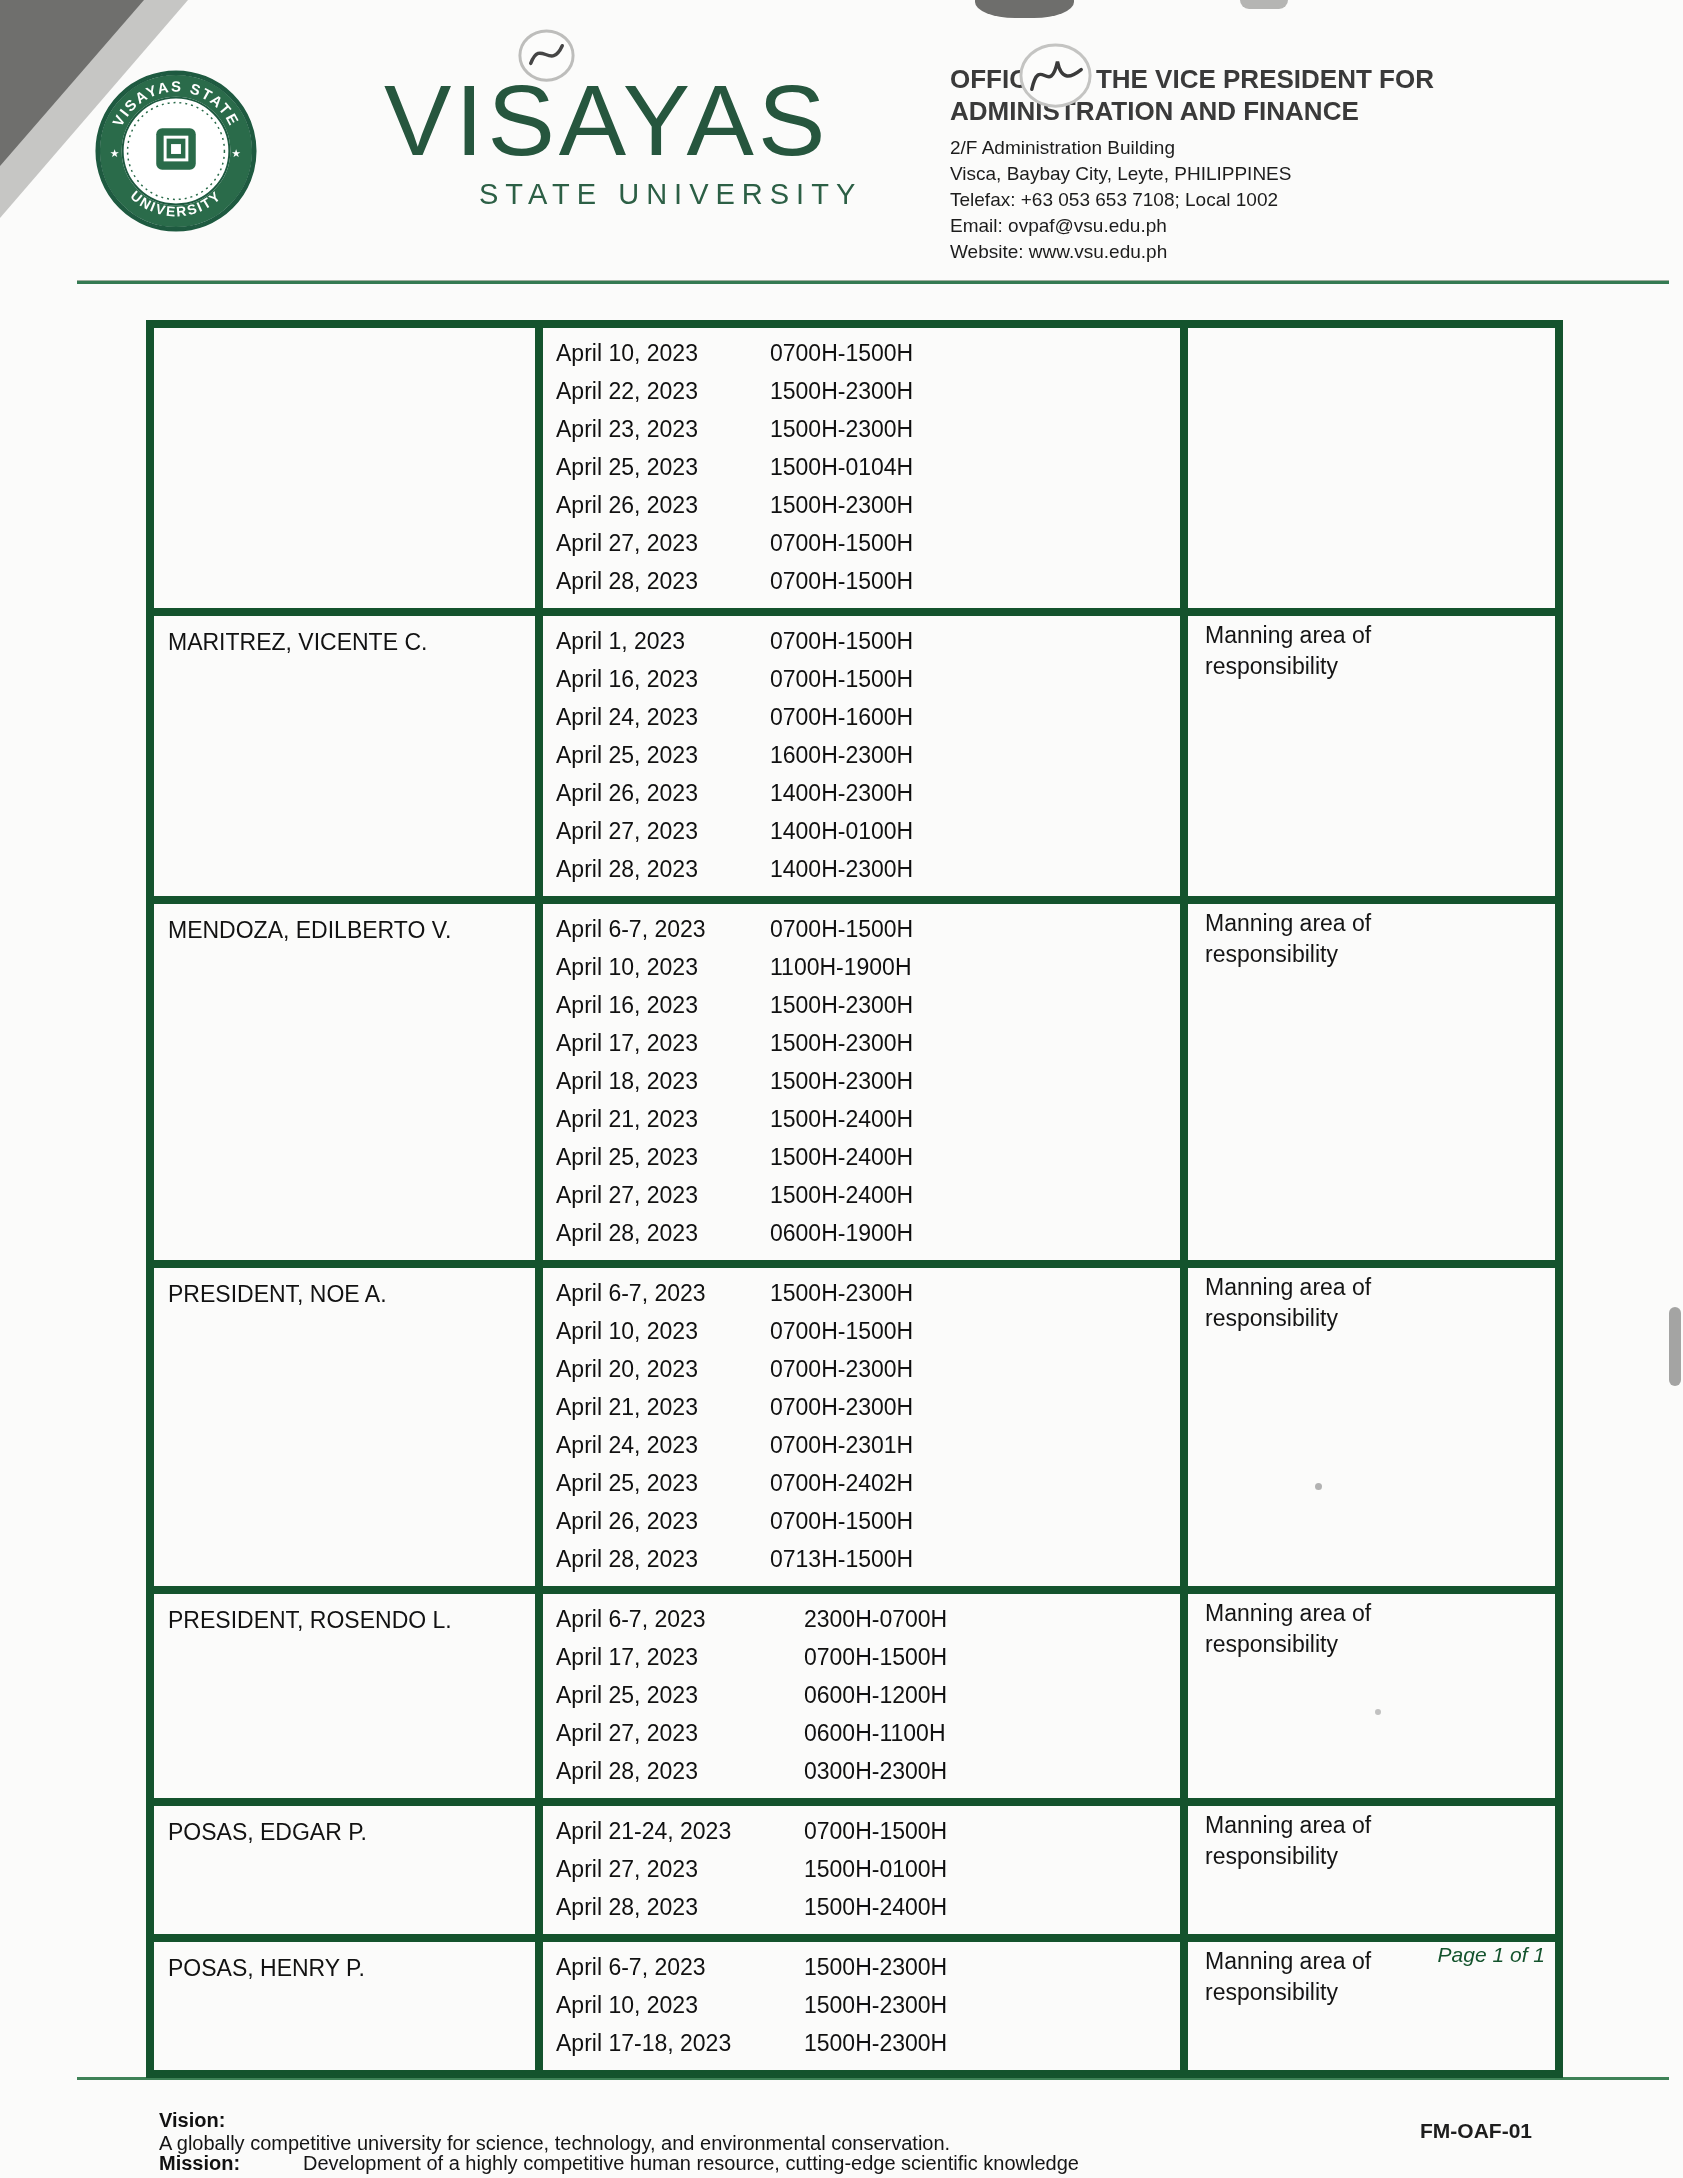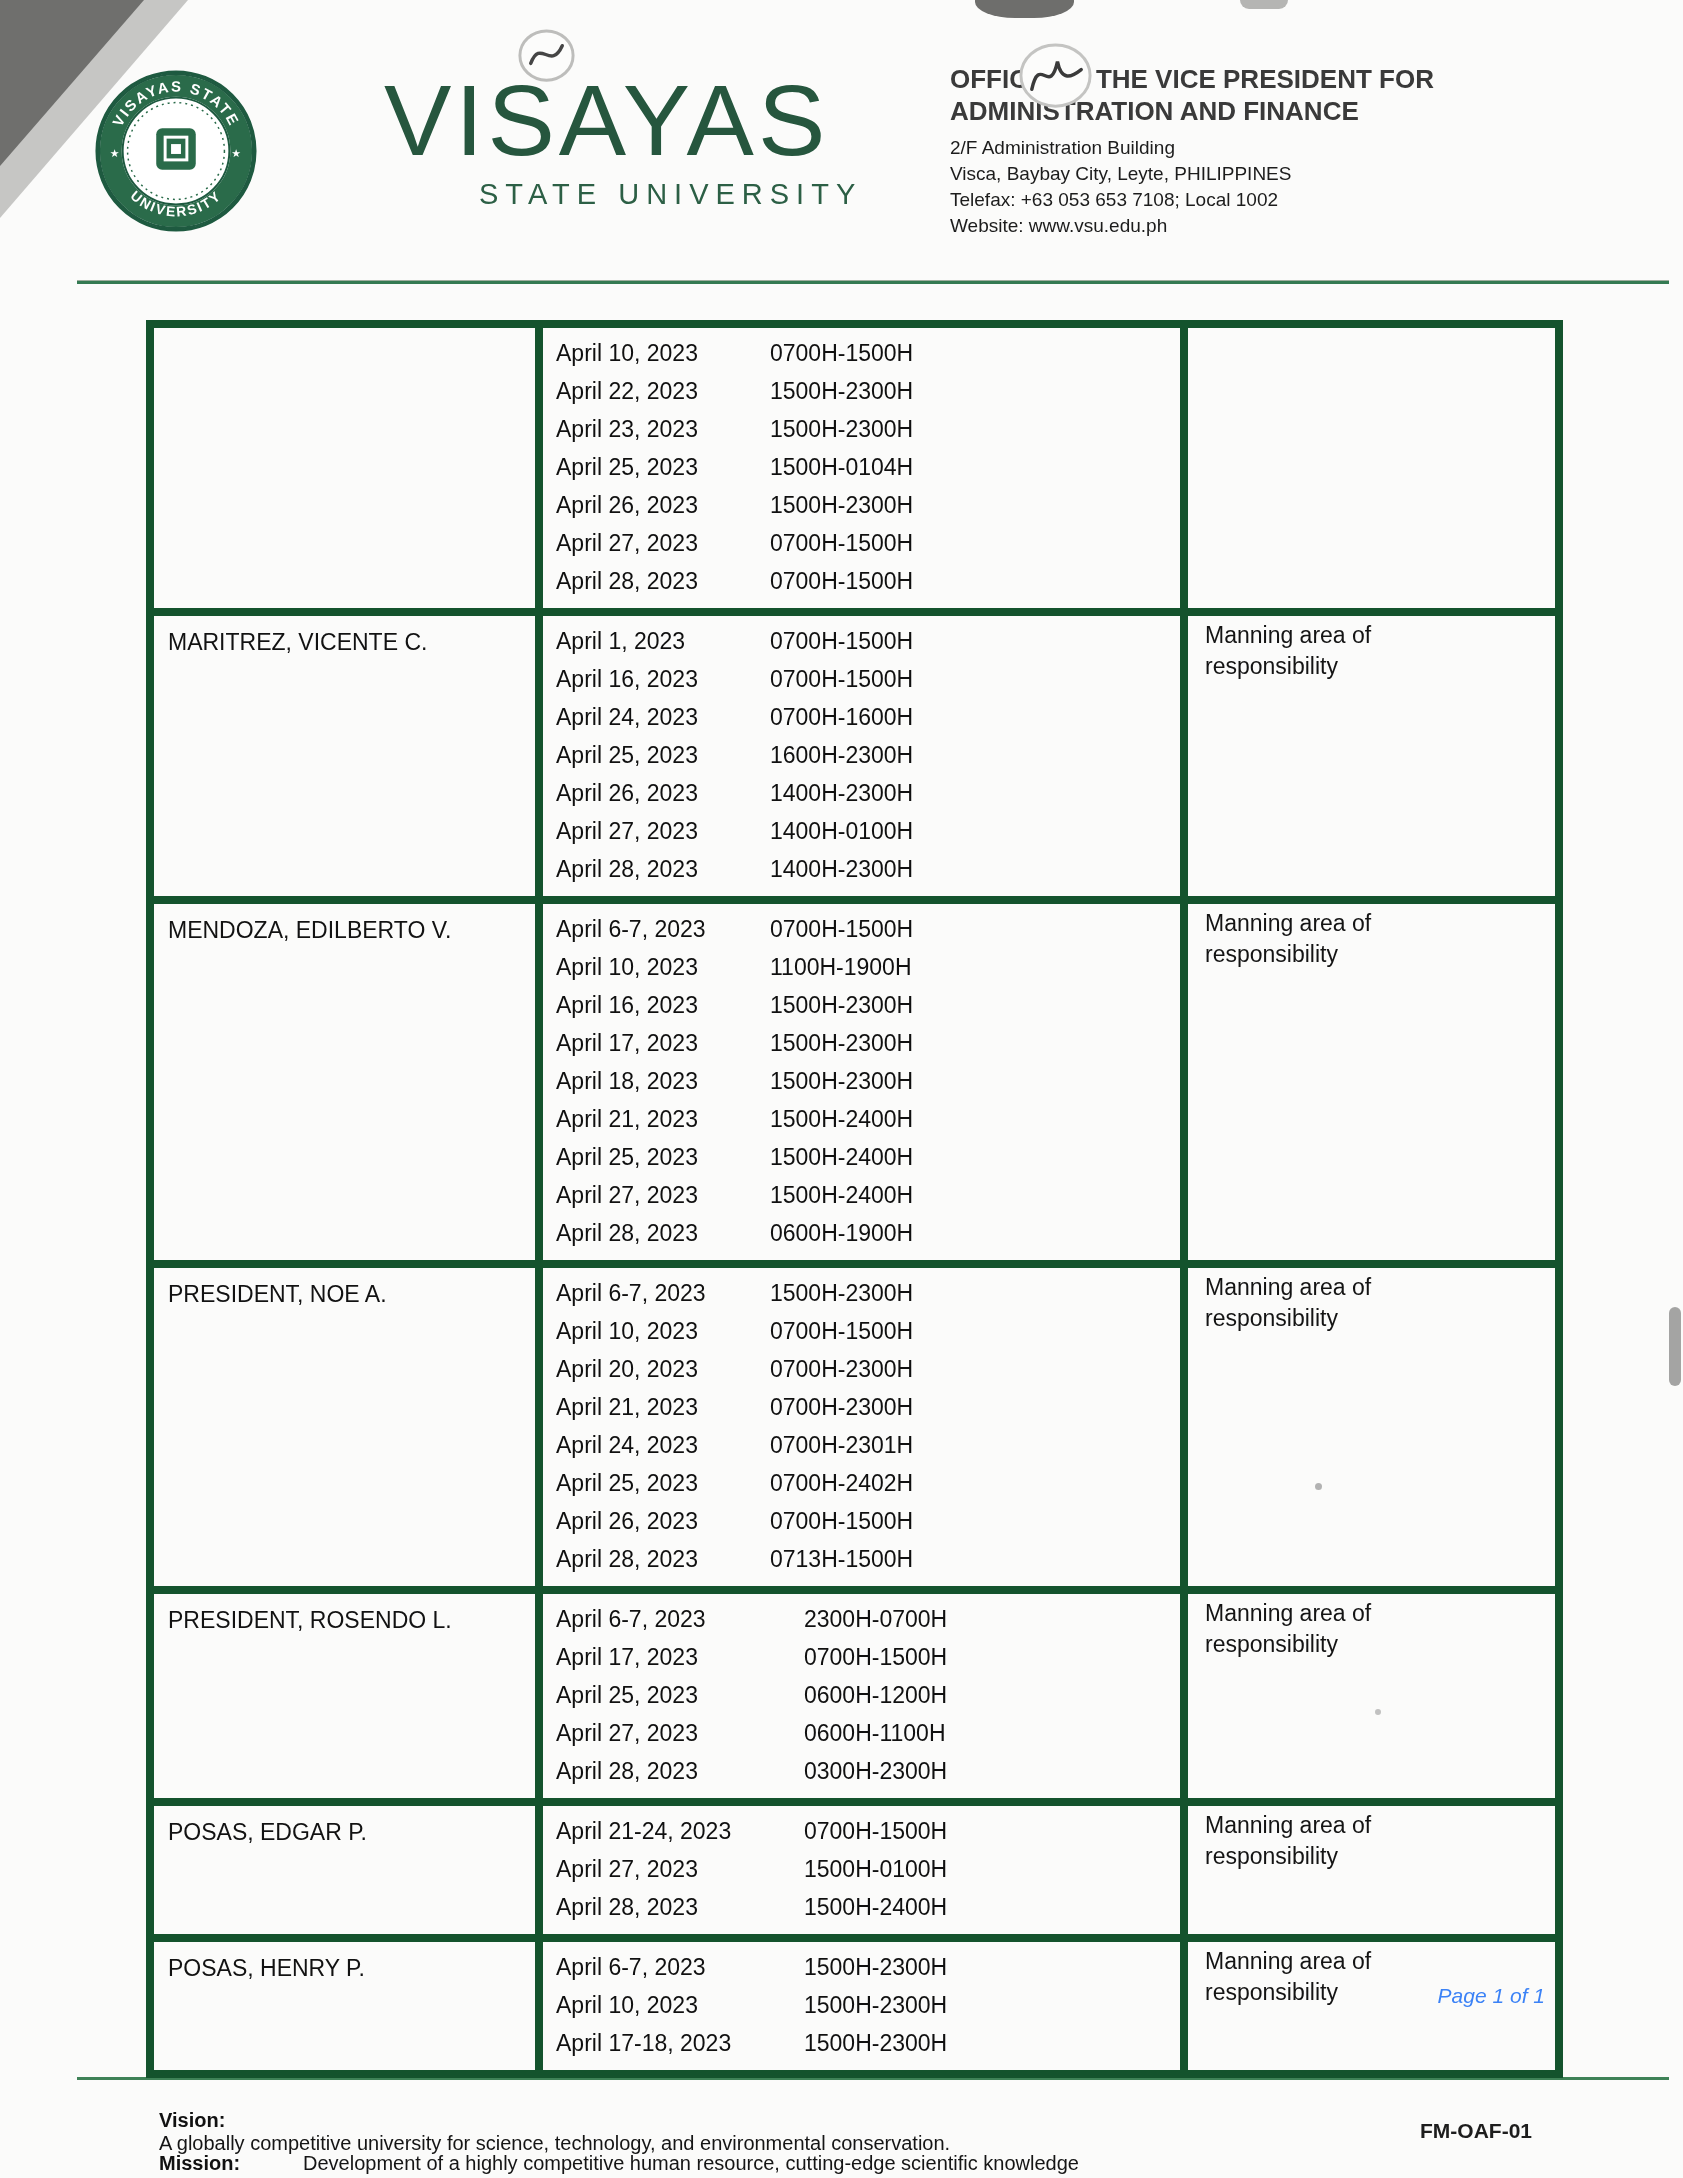--- a/index.html
+++ b/index.html
@@ -53,22 +53,22 @@
   .row-4 .name-text { max-width:297px; }
   .sched-cell { padding:6px 8px 8px 13px; }
   .sched-line { display:flex; font-size:23px; line-height:38px; color:#101010; }
   .sched-date { width:214px; flex:0 0 auto; }
   .row-4 .sched-date, .row-5 .sched-date, .row-6 .sched-date { width:248px; }
   .remarks-cell { vertical-align:middle; padding:4px 10px 4px 17px; }
   .remarks-text { font-size:23px; line-height:31px; max-width:228px; color:#141414; }
 
   
   .footer-rule { position:absolute; left:77px; top:2077px; width:1592px; height:3px; background:#3f8257; }
-  .page-label { position:absolute; left:1317px; top:1984px; width:228px; text-align:right;
-    font-style:italic; font-size:21px; color:#3b82f6; }
+  .page-label { position:absolute; left:1317px; top:1943px; width:228px; text-align:right;
+    font-style:italic; font-size:21px; color:#14532d; }
   .form-code { position:absolute; left:1420px; top:2119px; font-size:21px; font-weight:bold; color:#1d1d1d; }
   .vision-row { position:absolute; left:159px; top:2109px; display:flex;flex-direction:column; }
   .mission-row { position:absolute; left:159px; top:2152px; display:flex; }
   .vm-label { width:144px; font-weight:bold; font-size:20px; color:#111; flex:0 0 auto; }
   .vm-text { font-size:20px; color:#151515; width:1139px; }
 </style>
 </head>
 <body>
 
 <div class="page">
@@ -101,20 +101,21 @@
 
   <div class="office-block">
     <div class="office-title">
       <div>OFFICE OF THE VICE PRESIDENT FOR</div>
       <div>ADMINISTRATION AND FINANCE</div>
     </div>
     <div class="office-address">
       <div>2/F Administration Building</div>
       <div>Visca, Baybay City, Leyte, PHILIPPINES</div>
       <div>Telefax: +63 053 653 7108; Local 1002</div>
+      <div>Email: ovpaf@vsu.edu.ph</div>
       <div>Website: www.vsu.edu.ph</div>
     </div>
   </div>
 
   <div class="header-rule"></div>
 
   <table class="sched-table">
     <colgroup>
         <col class="col-name">
         <col class="col-sched">

